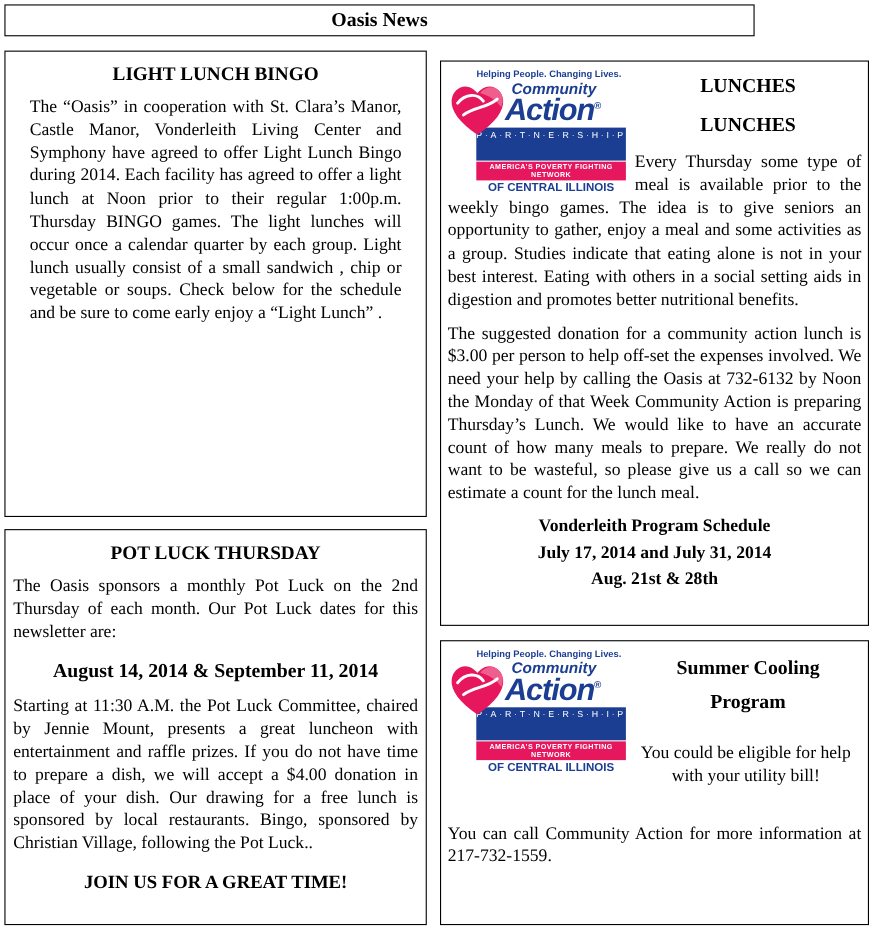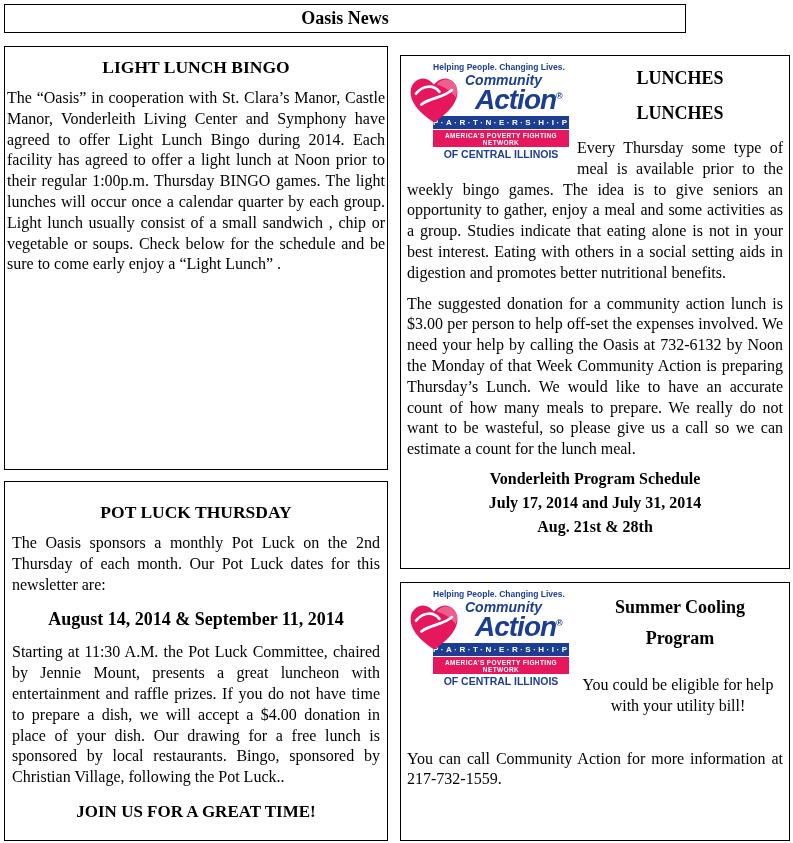--- a/index.html
+++ b/index.html
@@ -8,22 +8,22 @@
   body {
     position:relative; width:793px; height:843px; background:#ffffff;
     font-family:"Liberation Serif", serif; color:#000;
   }
   .box { position:absolute; border:1.5px solid #000; background:#fff; overflow:hidden; }
 
   .header-box { left:4px; top:4px; width:682px; height:29px;
     display:flex; align-items:center; justify-content:center; }
   .header-box span { font-weight:bold; font-size:18px; }
 
-  .llb-box { left:4px; top:46px;  width:384px; height:424px; padding:8px 2px; }
-  .pl-box  { left:4px; top:481px; width:384px; height:360px; padding:18px 7px; }
+  .llb-box { left:4px; top:46px;  width:384px; height:424px; padding:8px 22px; }
+  .pl-box  { left:4px; top:481px; width:384px; height:360px; padding:8px 7px; }
   .tl-box  { left:400px; top:55px;  width:390px; height:514px; padding:6px 6px; }
   .sc-box  { left:400px; top:582px; width:390px; height:259px; padding:6px 6px; }
 
   .title { text-align:center; font-weight:bold; font-size:17.5px; margin:2px 0 10px; }
   .para  { font-size:16px; line-height:1.3; text-align:justify; margin:0 0 10px; }
 
   .sched { text-align:center; font-weight:bold; font-size:16px; margin-top:14px; }
   .sched div { margin-bottom:9px; }
   .sched.tight { margin-top:10px; }
   .sched.tight div { margin-bottom:6px; }
@@ -41,26 +41,26 @@
   .sc-contact  { clear:both; margin-top:32px; }
 
   
   .ca-logo { float:left; width:162px; height:110px; margin:0 8px 4px 0;
     position:relative; font-family:"Liberation Sans", sans-serif; }
   .ca-tagline { color:var(--blue); font-size:8.5px; font-weight:bold;
     text-align:center; padding-left:22px; white-space:nowrap; }
   .ca-heart { position:absolute; left:0; top:11px; width:54px; height:54px; z-index:2; }
   .ca-community { margin-left:58px; color:var(--blue); font-weight:bold;
     font-style:italic; font-size:14px; line-height:1; margin-top:1px; }
-  .ca-action { margin-left:68px; color:var(--blue); font-weight:bold;
+  .ca-action { margin-left:52px; color:var(--blue); font-weight:bold;
     font-style:italic; font-size:28px; line-height:0.95; letter-spacing:-1px; }
   .ca-reg { font-size:9px; vertical-align:super; font-style:normal; }
   .ca-bar-blue { margin-left:26px; background:var(--blue); color:#fff;
-    font-size:8px; font-weight:bold; text-align:right; letter-spacing:2.5px;
-    padding:2px 0 2px; margin-top:2px; }
+    font-size:8px; font-weight:normal; text-align:right; letter-spacing:2.5px;
+    padding:2px 0 19px; margin-top:2px; }
   .ca-bar-red { margin-left:26px; background:var(--red); color:#fff;
     font-size:6.5px; font-weight:bold; text-align:center; letter-spacing:0.4px;
     padding:2px 0 1px; margin-top:1px; }
   .ca-region { margin-left:26px; color:var(--blue); font-weight:bold;
     text-align:center; font-size:10.5px; margin-top:1px; }
 </style>
 </head>
 <body>
 
 <div class="box header-box">

